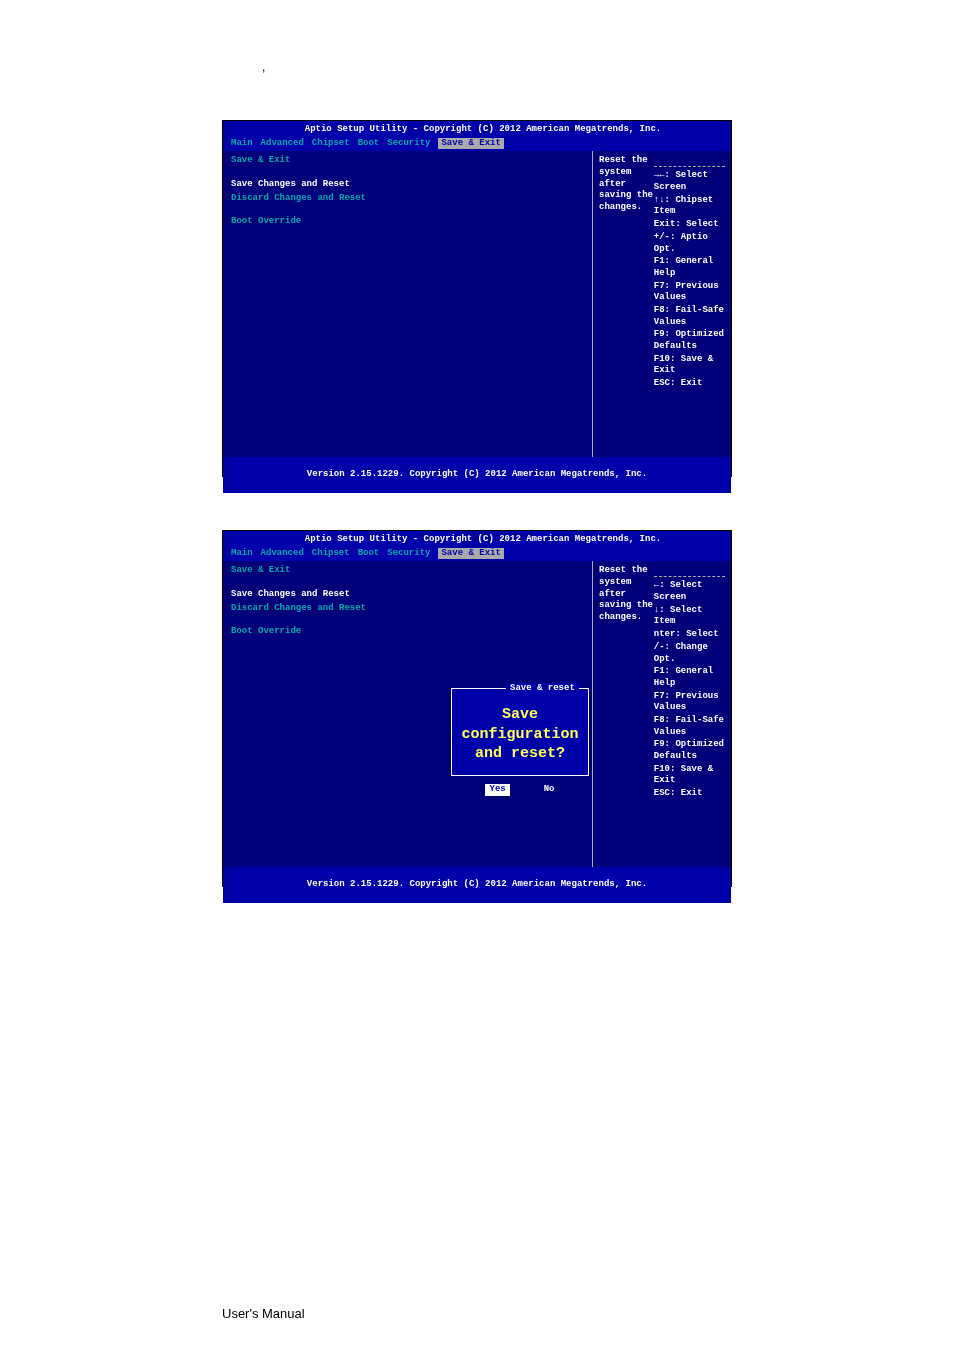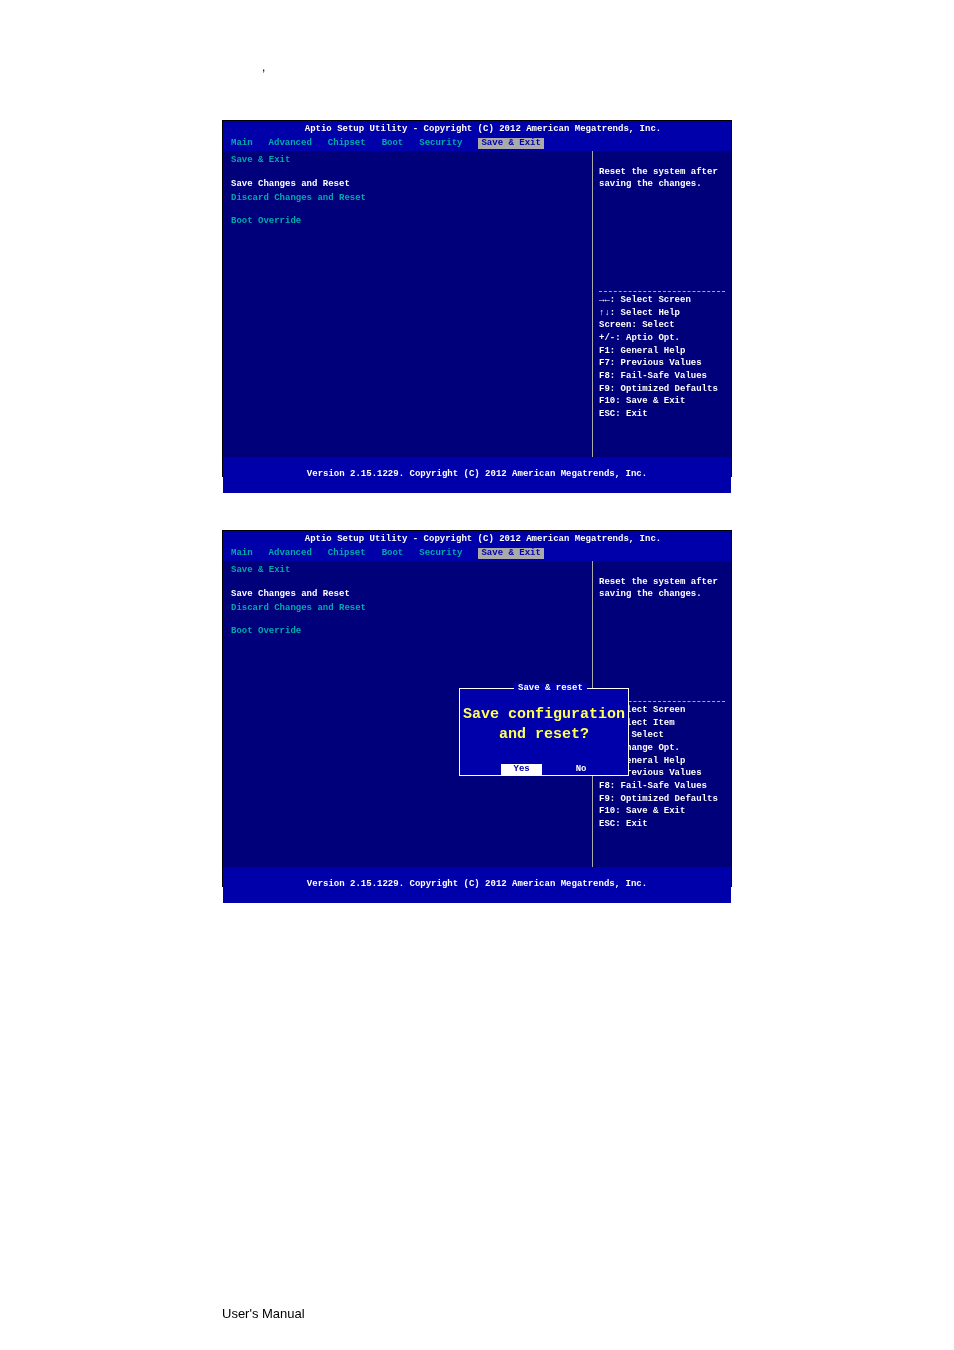--- a/index.html
+++ b/index.html
@@ -32,44 +32,44 @@
   
   .header {
     color: #fff;
     text-align: center;
     padding: 3px 0 1px 12px;
   }
   .menubar {
     color: #00aaaa;
     padding: 1px 8px 2px 8px;
     display: flex;
-    gap: 16px;
+    gap: 8px;
   }
   .menubar .selected {
     background: #aaaaaa;
     color: #0000aa;
     padding: 0 3px;
   }
   .content-row {
     display: flex;
     height: 306px;
   }
   .left-pane {
     width: 370px;
     background: #00007a;
     border-right: 1px solid #aaaaaa;
     padding: 4px 8px;
     position: relative;
   }
   .right-pane {
     flex: 1;
     background: #00007a;
-    padding: 16px 6px;
-    display: flex;
-    flex-direction: column;
+    padding: 4px 6px;
+    display: flex;
+    flex-direction: row;
   }
   .right-top { flex: 1; }
   .right-bottom { flex: 1.3; border-top: 1px dashed #aaaaaa; padding-top: 3px; margin-top: 11px; }
   
   .item { color: #00aaaa; margin-bottom: 2px; }
   .item.white { color: #fff; }
   .spacer { height: 10px; }
   
   .help-line { color: #fff; margin-bottom: 1px; }
   .desc { color: #fff; }
@@ -77,22 +77,22 @@
   .footer {
     background: #0000aa;
     color: #fff;
     text-align: center;
     padding: 12px 0;
   }
   
   .dialog-overlay {
     position: absolute;
     top: 127px;
-    left: 236px;
-    width: 170px;
+    left: 228px;
+    width: 138px;
     height: 88px;
     background: #0000aa;
     border: 1px solid #fff;
   }
   .dialog-title {
     position: absolute;
     top: -6px;
     left: 54px;
     background: #0000aa;
     color: #fff;
@@ -111,21 +111,21 @@
     gap: 34px;
     margin-top: 20px;
   }
   .dlg-btn {
     color: #fff;
     font-size: 9px;
   }
   .dlg-btn.sel {
     background: #fff;
     color: #0000aa;
-    padding: 0 12px;
+    padding: 0 4px;
   }
   
   .manual-text {
     position: absolute;
     top: 1306px;
     left: 222px;
     font-size: 13px;
     color: #000;
   }
 </style>
@@ -152,22 +152,22 @@
       <div class="item">Discard Changes and Reset</div>
       <div class="spacer"></div>
       <div class="item">Boot Override</div>
     </div>
     <div class="right-pane">
       <div class="right-top">
         <div class="desc">Reset the system after saving the changes.</div>
       </div>
       <div class="right-bottom">
         <div class="help-line">→←: Select Screen</div>
-        <div class="help-line">↑↓: Select Help</div>
-        <div class="help-line">Screen: Select</div>
+        <div class="help-line">↑↓: Chipset Item</div>
+        <div class="help-line">Exit: Select</div>
         <div class="help-line">+/-: Aptio Opt.</div>
         <div class="help-line">F1: General Help</div>
         <div class="help-line">F7: Previous Values</div>
         <div class="help-line">F8: Fail-Safe Values</div>
         <div class="help-line">F9: Optimized Defaults</div>
         <div class="help-line">F10: Save &amp; Exit</div>
         <div class="help-line">ESC: Exit</div>
       </div>
     </div>
   </div>

